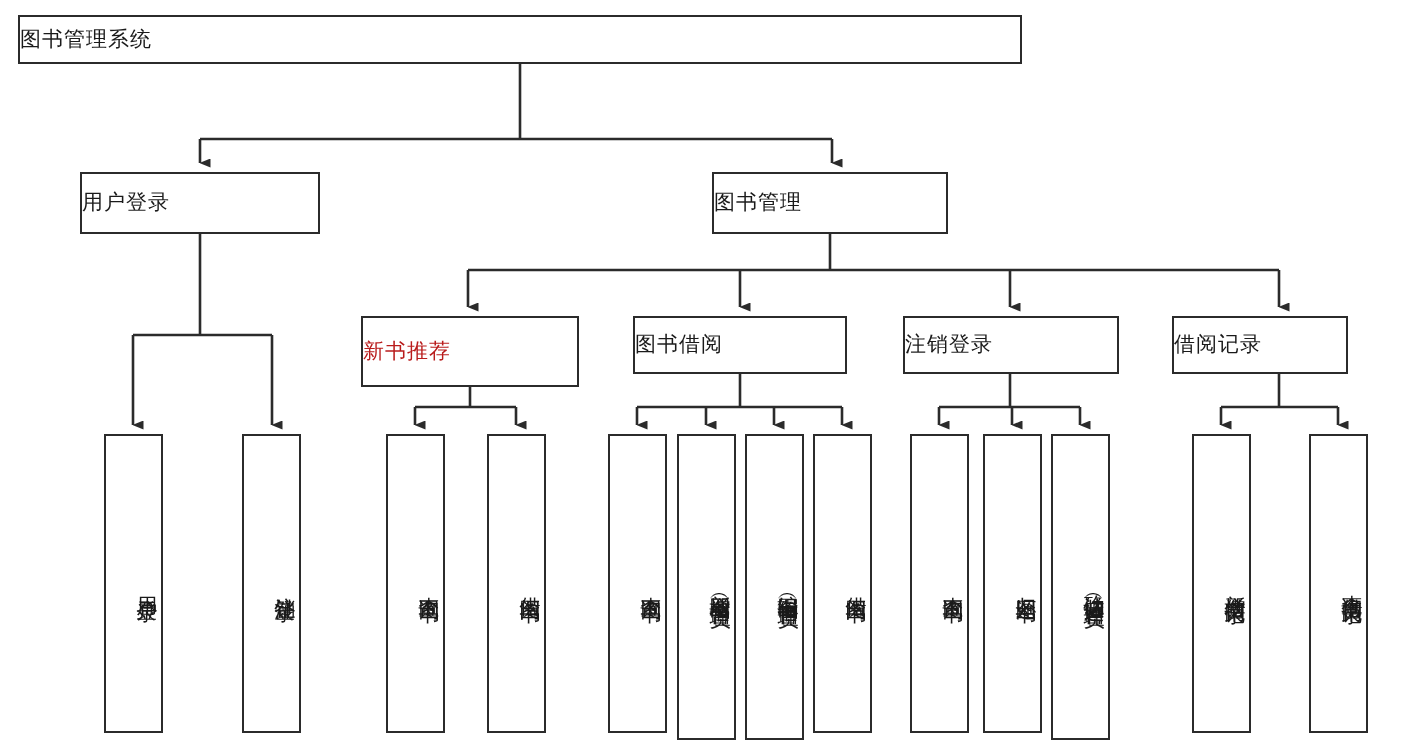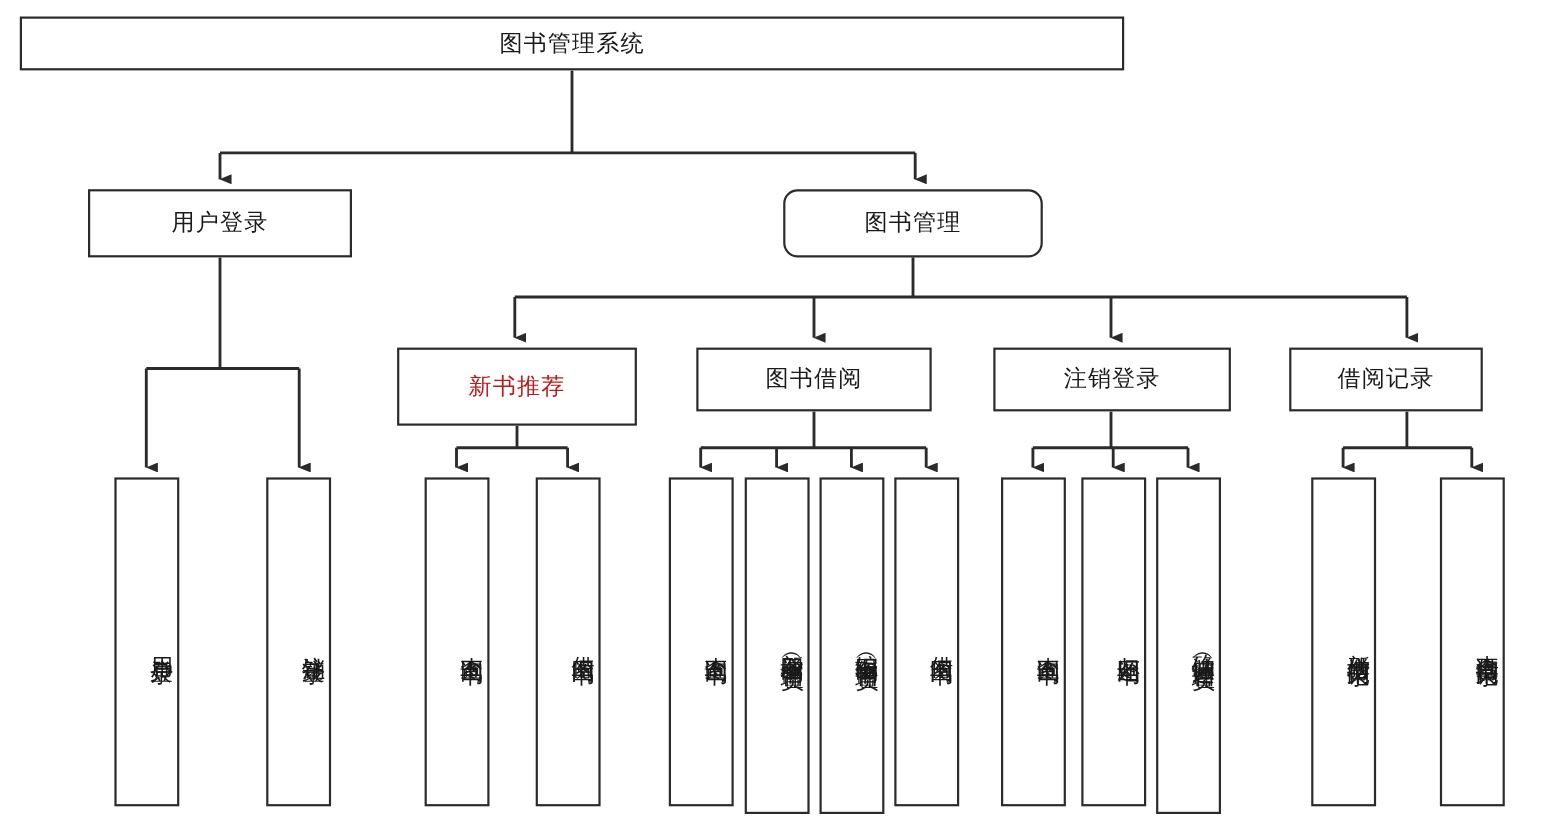--- a/index.html
+++ b/index.html
@@ -25,21 +25,21 @@
     height: 747px;
     pointer-events: none;
   }
   .node {
     position: absolute;
     box-sizing: border-box;
     border: 2px solid #2b2b2b;
     background: #ffffff;
     display: flex;
     align-items: center;
-    justify-content: center;
+    justify-content: flex-start;
     color: #1a1a1a;
   }
   .node.horiz {
     font-size: 21px;
     letter-spacing: 1px;
     line-height: 1.2;
   }
   .node.vert {
     writing-mode: vertical-rl;
     text-orientation: upright;
@@ -134,21 +134,21 @@
     </g>
   </svg>
 
   <div class="node horiz" style="left: 18px; top: 15px; width: 1004px; height: 49px; border-color: rgb(43, 43, 43); color: rgb(26, 26, 26);">
     <span>图书管理系统</span>
   </div>
 
   <div class="node horiz" style="left: 80px; top: 172px; width: 240px; height: 62px; border-color: rgb(43, 43, 43); color: rgb(26, 26, 26);">
     <span>用户登录</span>
   </div>
-  <div class="node horiz" style="left: 712px; top: 172px; width: 236px; height: 62px; border-color: rgb(43, 43, 43); color: rgb(26, 26, 26); border-radius: 13px;">
+  <div class="node horiz" style="left: 712px; top: 172px; width: 236px; height: 62px; border-color: rgb(43, 43, 43); color: rgb(26, 26, 26);">
     <span>图书管理</span>
   </div>
 
   <div class="node horiz" style="left: 361px; top: 316px; width: 218px; height: 71px; border-color: rgb(43, 43, 43); color: #b91c1c;">
     <span>新书推荐</span>
   </div>
   <div class="node horiz" style="left: 633px; top: 316px; width: 214px; height: 58px; border-color: rgb(43, 43, 43); color: rgb(26, 26, 26);">
     <span>图书借阅</span>
   </div>
   <div class="node horiz" style="left: 903px; top: 316px; width: 216px; height: 58px; border-color: rgb(43, 43, 43); color: rgb(26, 26, 26);">

